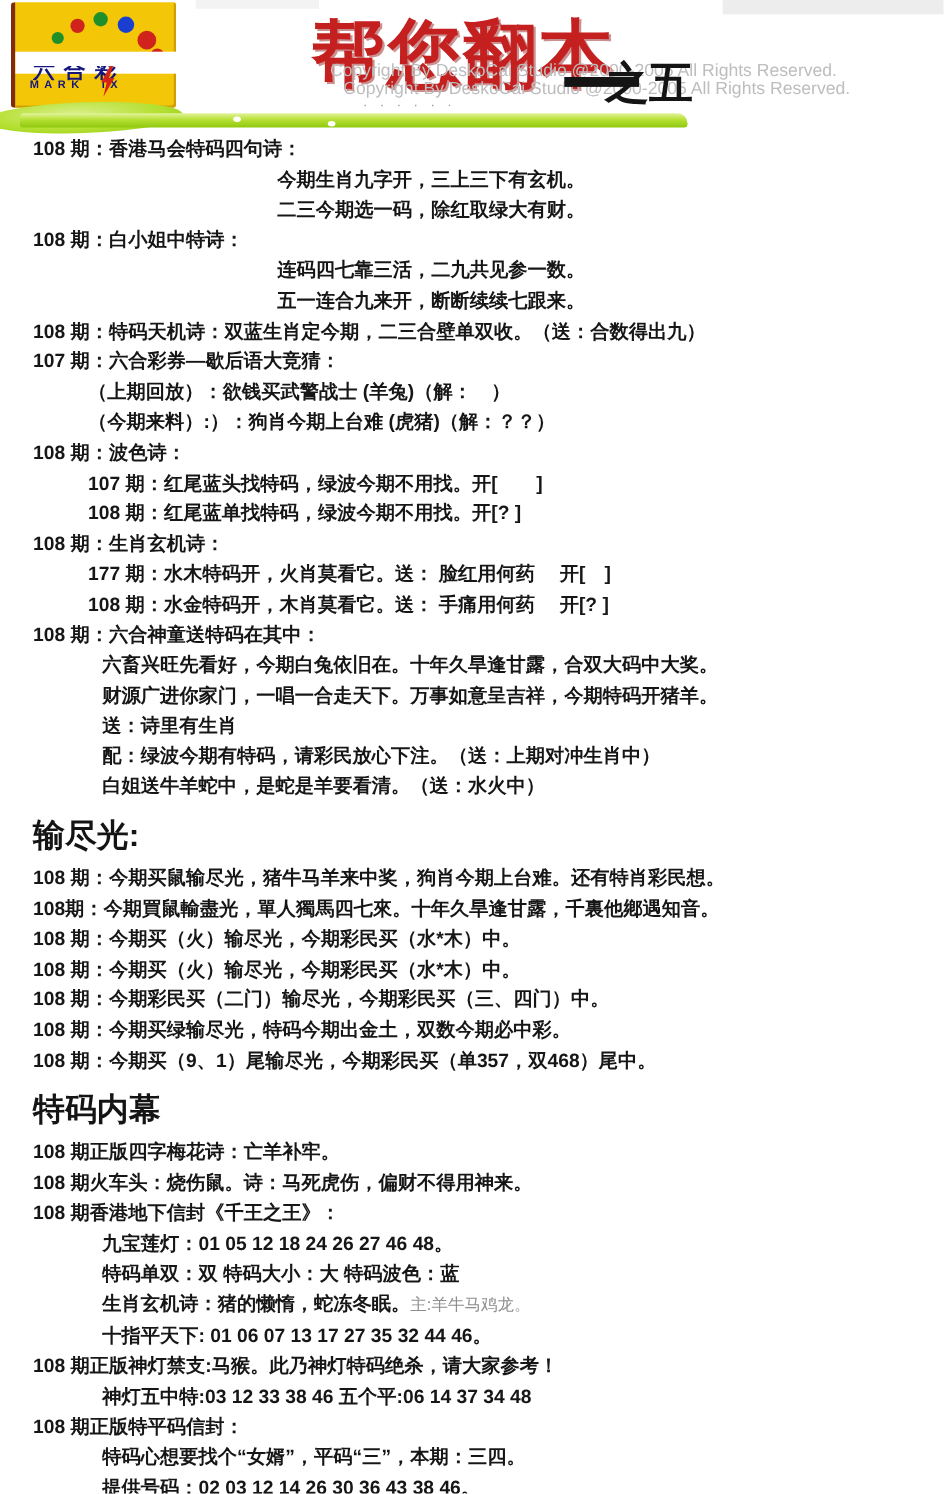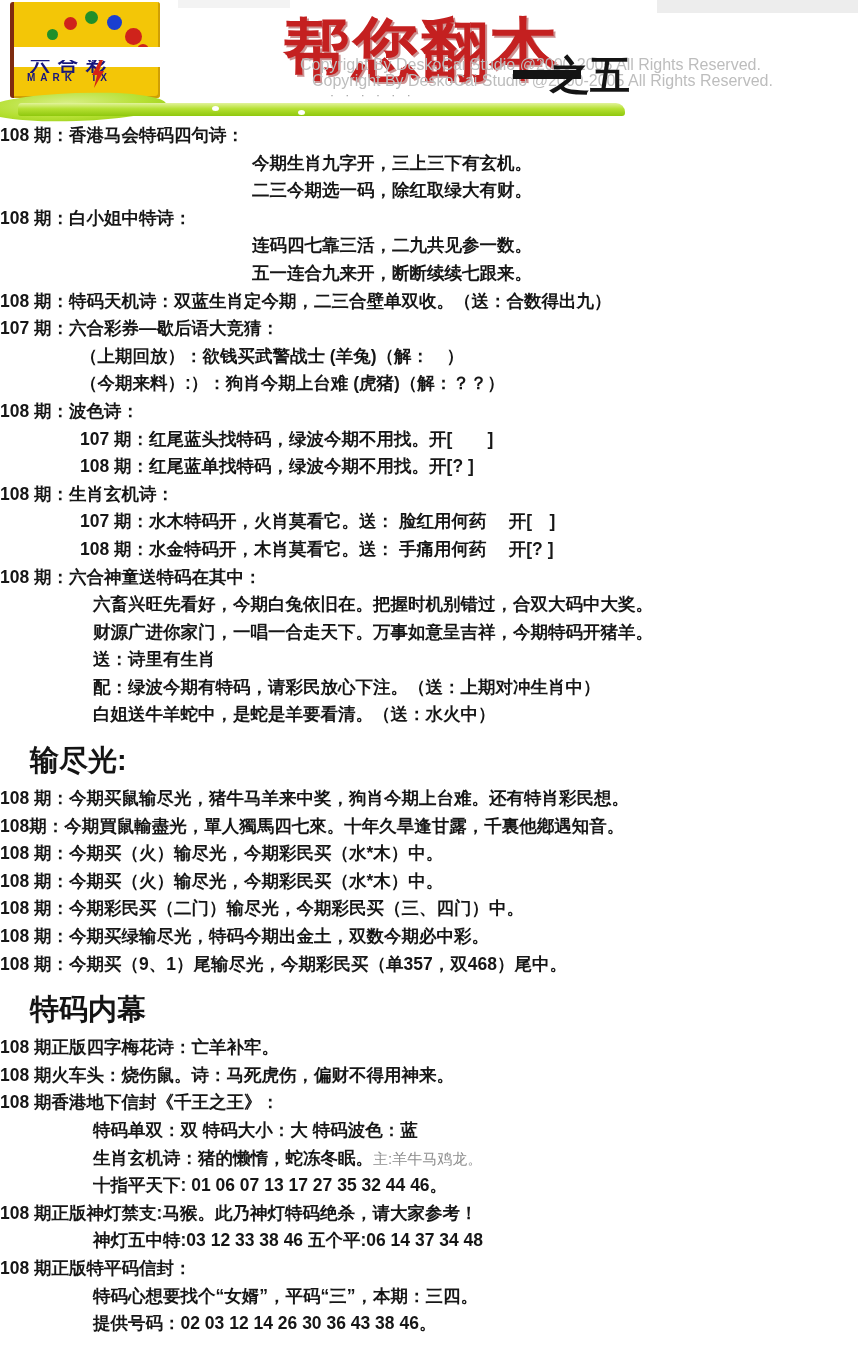--- a/index.html
+++ b/index.html
@@ -33,21 +33,21 @@
 
   .swoosh-blob{position:absolute;left:-14px;top:93px;width:180px;height:28px;border-radius:50%;
                background:radial-gradient(ellipse at 45% 35%,#d8ef86 0%,#b5e032 55%,#8fc80e 100%);
                transform:rotate(-2deg);}
   .swoosh-bar{position:absolute;left:18px;top:103px;width:607px;height:13px;border-radius:4px 9px 3px 3px;
               background:linear-gradient(#e2f39b,#b5e032 45%,#8fc80e);}
   .swoosh-dot{position:absolute;background:#ffffff;border-radius:50%;}
 
   
   .ln{font-weight:700;font-size:17.5px;line-height:27.6px;color:#161616;white-space:pre;}
-  .ia{}
+  .ia{padding-left:30px;}
   .ib{padding-left:93px;}
   .ic{padding-left:80px;}
   .id{padding-left:252px;}
   .tail{color:#8d8d8d;font-weight:400;font-size:15px;}
 
   .h-big{font-size:29px;font-weight:700;color:#141414;margin:12px 0 6px 30px;line-height:38px;position:relative;}
   .h-smear{position:absolute;background:#f0f0f0;filter:blur(2px);z-index:-1;}
   #s2h .h-smear{left:130px;top:8px;width:250px;height:18px;}
   #s3h .h-smear{left:70px;top:-8px;width:230px;height:12px;}
   .sec{position:relative;}
@@ -103,24 +103,24 @@
     <div class="ln id">连码四七靠三活，二九共见参一数。</div>
     <div class="ln id">五一连合九来开，断断续续七跟来。</div>
     <div class="ln ia">108 期：特码天机诗：双蓝生肖定今期，二三合壁单双收。（送：合数得出九）</div>
     <div class="ln ia">107 期：六合彩券—歇后语大竞猜：</div>
     <div class="ln ic">（上期回放）：欲钱买武警战士 (羊兔)（解：　）</div>
     <div class="ln ic">（今期来料）:）：狗肖今期上台难 (虎猪)（解：？？）</div>
     <div class="ln ia">108 期：波色诗：</div>
     <div class="ln ic">107 期：红尾蓝头找特码，绿波今期不用找。开[　　]</div>
     <div class="ln ic">108 期：红尾蓝单找特码，绿波今期不用找。开[? ]</div>
     <div class="ln ia">108 期：生肖玄机诗：</div>
-    <div class="ln ic">107 期：水木特码开，火肖莫看它。送： 脸红用何药　 开[　]</div>
+    <div class="ln ic">177 期：水木特码开，火肖莫看它。送： 脸红用何药　 开[　]</div>
     <div class="ln ic">108 期：水金特码开，木肖莫看它。送： 手痛用何药　 开[? ]</div>
     <div class="ln ia">108 期：六合神童送特码在其中：</div>
-    <div class="ln ib">六畜兴旺先看好，今期白兔依旧在。把握时机别错过，合双大码中大奖。</div>
+    <div class="ln ib">六畜兴旺先看好，今期白兔依旧在。十年久旱逢甘露，合双大码中大奖。</div>
     <div class="ln ib">财源广进你家门，一唱一合走天下。万事如意呈吉祥，今期特码开猪羊。</div>
     <div class="ln ib">送：诗里有生肖</div>
     <div class="ln ib">配：绿波今期有特码，请彩民放心下注。（送：上期对冲生肖中）</div>
     <div class="ln ib">白姐送牛羊蛇中，是蛇是羊要看清。（送：水火中）</div>
   </div>
 
   <div class="sec" id="sec2">
     <div class="h-big" id="s2h"><span class="h-smear"></span><span>输尽光:</span></div>
     <div class="ln ia">108 期：今期买鼠输尽光，猪牛马羊来中奖，狗肖今期上台难。还有特肖彩民想。</div>
     <div class="ln ia">108期：今期買鼠輸盡光，單人獨馬四七來。十年久旱逢甘露，千裏他鄕遇知音。</div>
@@ -129,20 +129,21 @@
     <div class="ln ia">108 期：今期彩民买（二门）输尽光，今期彩民买（三、四门）中。</div>
     <div class="ln ia">108 期：今期买绿输尽光，特码今期出金土，双数今期必中彩。</div>
     <div class="ln ia">108 期：今期买（9、1）尾输尽光，今期彩民买（单357，双468）尾中。</div>
   </div>
 
   <div class="sec" id="sec3">
     <div class="h-big" id="s3h"><span class="h-smear"></span><span>特码内幕</span></div>
     <div class="ln ia">108 期正版四字梅花诗：亡羊补牢。</div>
     <div class="ln ia">108 期火车头：烧伤鼠。诗：马死虎伤，偏财不得用神来。</div>
     <div class="ln ia">108 期香港地下信封《千王之王》：</div>
+    <div class="ln ib">九宝莲灯：01 05 12 18 24 26 27 46 48。</div>
     <div class="ln ib">特码单双：双 特码大小：大 特码波色：蓝</div>
     <div class="ln ib"><span>生肖玄机诗：猪的懒惰，蛇冻冬眠。</span><span class="tail">主:羊牛马鸡龙。</span></div>
     <div class="ln ib">十指平天下: 01 06 07 13 17 27 35 32 44 46。</div>
     <div class="ln ia">108 期正版神灯禁支:马猴。此乃神灯特码绝杀，请大家参考！</div>
     <div class="ln ib">神灯五中特:03 12 33 38 46 五个平:06 14 37 34 48</div>
     <div class="ln ia">108 期正版特平码信封：</div>
     <div class="ln ib">特码心想要找个“女婿”，平码“三”，本期：三四。</div>
     <div class="ln ib">提供号码：02 03 12 14 26 30 36 43 38 46。</div>
   </div>
 

